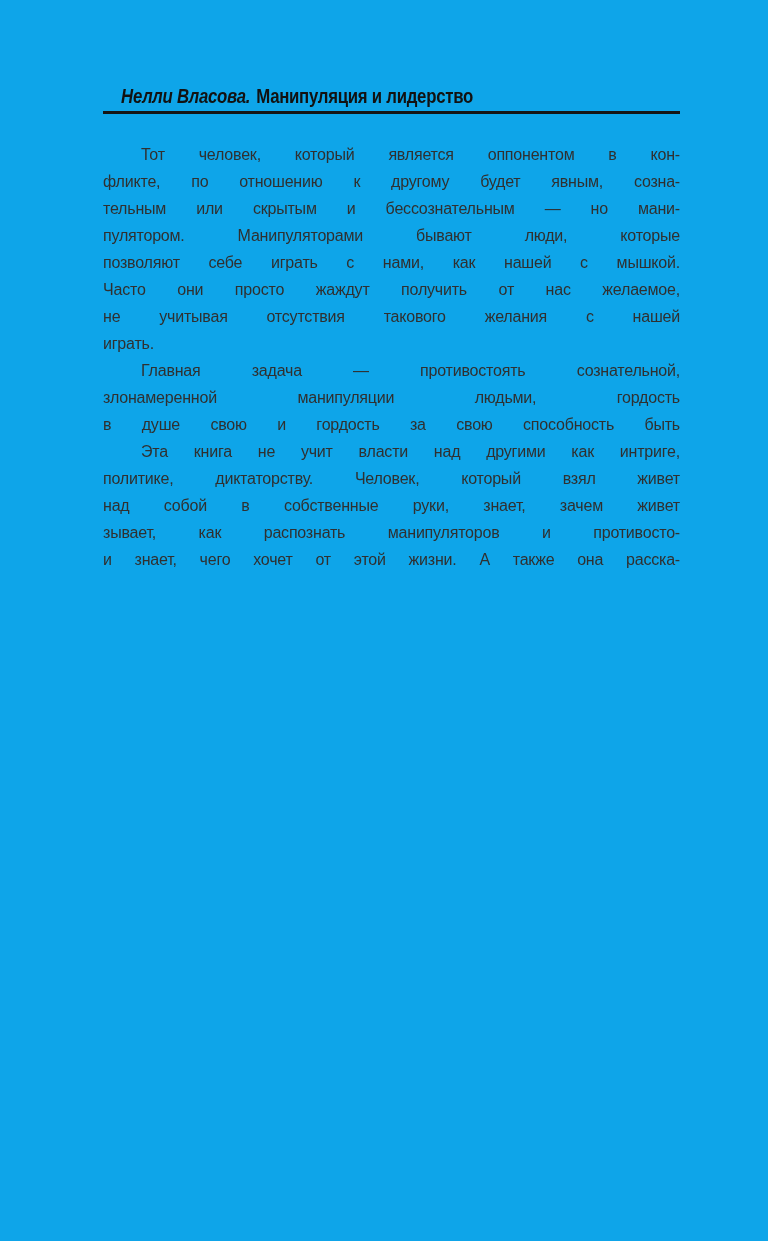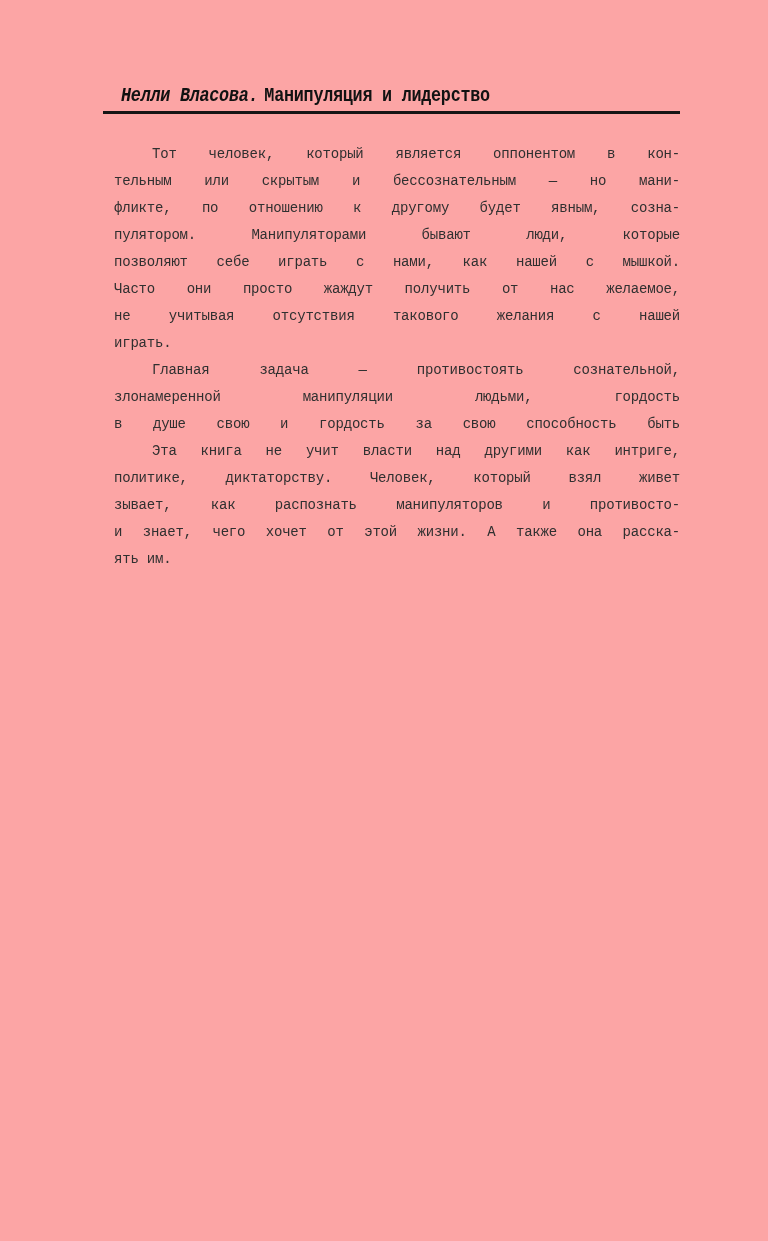--- a/index.html
+++ b/index.html
@@ -4,23 +4,23 @@
 <style>
   html, body {
     margin: 0;
     padding: 0;
     background: #ffffff;
   }
   .canvas {
     position: relative;
     width: 768px;
     height: 1241px;
-    background: #fca5a5;
+    background: #0ea5e9;
     overflow: hidden;
-    font-family: Liberation Mono, monospace;
+    font-family: Liberation Sans, sans-serif;
   }
   .page-block {
     position: absolute;
     left: 103px;
     top: 85px;
     width: 577px;
   }
   .running-header {
     font-weight: bold;
     font-size: 19.5px;
@@ -40,25 +40,24 @@
     margin-left: 7px;
   }
   .header-rule {
     margin-top: 4px;
     border: 0;
     border-bottom: 3px solid #151515;
     height: 0;
   }
   .body-text {
     margin-top: 27px;
-    font-size: 14px;
+    font-size: 16px;
     line-height: 27px;
     color: #303030;
     letter-spacing: -0.2px;
-    margin-left: 11px;
   }
   .body-text .line {
     text-align: justify;
     text-align-last: justify;
   }
   .body-text .line.first {
     text-indent: 38px;
   }
   .body-text .line.last {
     text-align-last: left;
@@ -68,30 +67,30 @@
 <body>
 
 <div class="canvas">
   <div class="page-block">
     <div class="running-header">
       <span class="author">Нелли Власова.</span><span class="book-title">Манипуляция и лидерство</span>
     </div>
     <div class="header-rule"></div>
     <div class="body-text">
         <div class="line first">Тот человек, который является оппонентом в кон-</div>
+        <div class="line">фликте, по отношению к другому будет явным, созна-</div>
         <div class="line">тельным или скрытым и бессознательным — но мани-</div>
-        <div class="line">фликте, по отношению к другому будет явным, созна-</div>
         <div class="line">пулятором. Манипуляторами бывают люди, которые</div>
         <div class="line">позволяют себе играть с нами, как нашей с мышкой.</div>
         <div class="line">Часто они просто жаждут получить от нас желаемое,</div>
         <div class="line">не учитывая отсутствия такового желания с нашей</div>
         <div class="line last">играть.</div>
         <div class="line first">Главная задача — противостоять сознательной,</div>
         <div class="line">злонамеренной манипуляции людьми, гордость</div>
         <div class="line">в душе свою и гордость за свою способность быть</div>
         <div class="line first">Эта книга не учит власти над другими как интриге,</div>
         <div class="line">политике, диктаторству. Человек, который взял живет</div>
+        <div class="line">над собой в собственные руки, знает, зачем живет</div>
         <div class="line">зывает, как распознать манипуляторов и противосто-</div>
         <div class="line">и знает, чего хочет от этой жизни. А также она расска-</div>
-        <div class="line last">ять им.</div>
       </div>
   </div>
 </div>
 
 </body></html>

